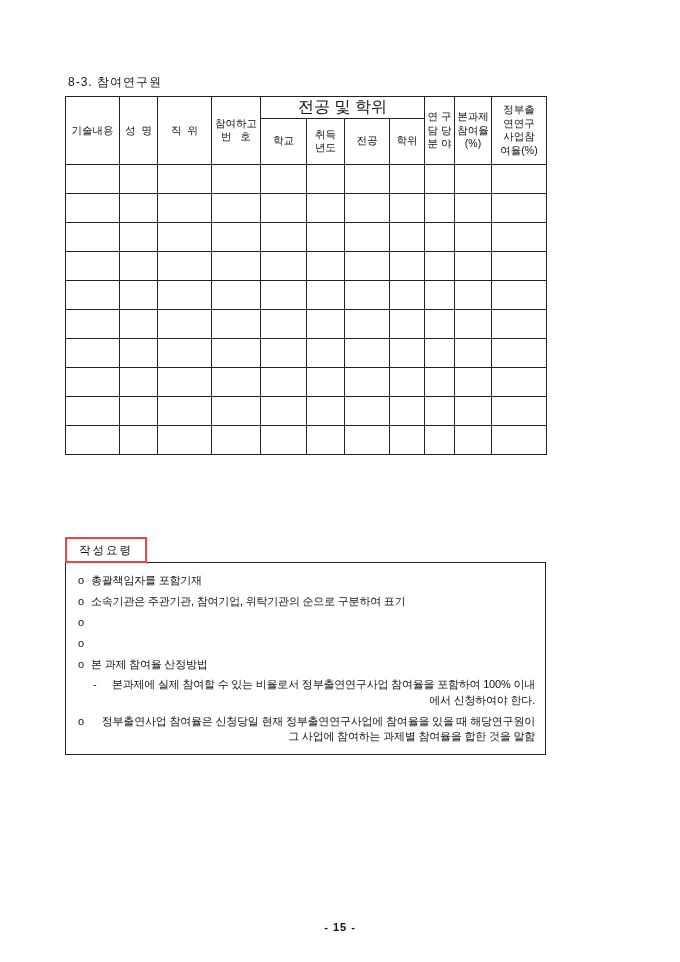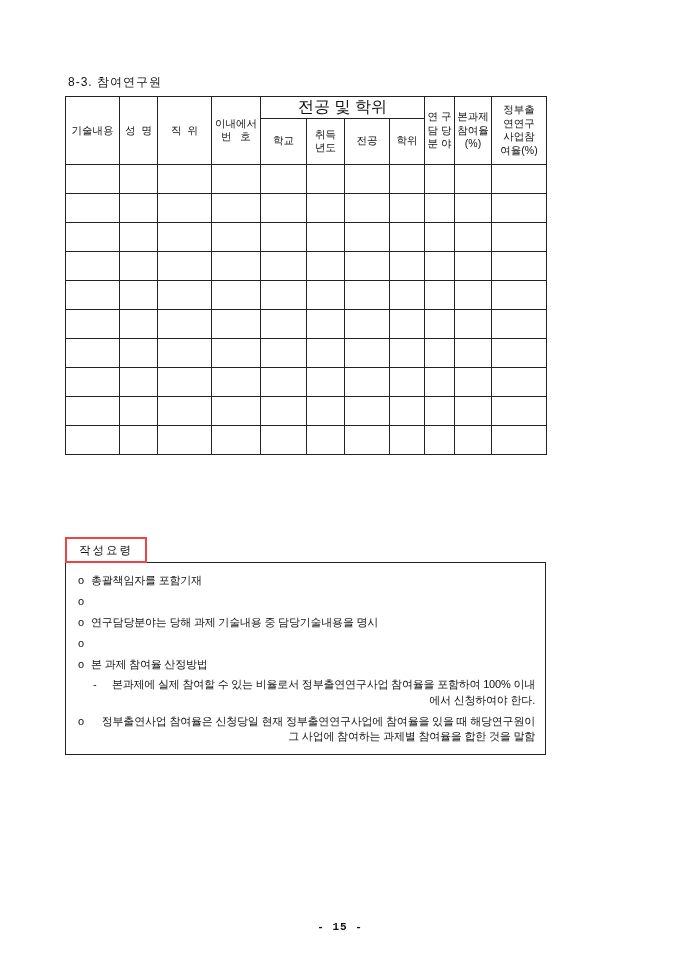--- a/index.html
+++ b/index.html
@@ -40,21 +40,21 @@
   .guide-item {
     display:flex; font-size:11px; line-height:1.4;
     margin-bottom:5.5px; letter-spacing:-0.2px;
   }
   .guide-item:last-child { margin-bottom:0; }
   .guide-item .gbullet { flex:0 0 13px; width:13px; }
   .guide-item.indent { margin-left:15px; }
   .guide-item .gtext { text-underline-offset:2px;text-align:right; }
   .page-number {
     position:absolute; left:0; right:0; top:921px; text-align:center;
-    font-size:11px; font-weight:bold; letter-spacing:1px;font-family:Liberation Mono, monospace;
+    font-size:11px; font-weight:bold; letter-spacing:1px;
   }
 </style>
 </head>
 <body>
 
 <div class="page">
 
   <div class="section-title">8-3. 참여연구원</div>
 
   <table class="form-table">
@@ -69,21 +69,21 @@
         <col style="width:35px">
       <col style="width:30px">
         <col style="width:37px">
         <col style="width:55px">
     </colgroup>
     <thead>
       <tr>
         <th rowspan="2">기술내용</th>
         <th rowspan="2">성  명</th>
         <th rowspan="2">직  위</th>
-        <th rowspan="2">이내에서
+        <th rowspan="2">참여하고
 번   호</th>
         <th colspan="4" class="group">전공 및 학위</th>
         <th rowspan="2">연 구
 담 당
 분 야</th>
         <th rowspan="2">본과제
 참여율
 (%)</th>
         <th rowspan="2">정부출
 연연구
@@ -234,24 +234,24 @@
 
   <div class="guide">
     <div class="guide-label">작성요령</div>
     <div class="guide-box" id="guideline-list">
         <div class="guide-item">
           <span class="gbullet">o</span>
           <span class="gtext">총괄책임자를 포함기재</span>
         </div>
         <div class="guide-item">
           <span class="gbullet">o</span>
-        </div>
-        <div class="guide-item">
-          <span class="gbullet">o</span>
-          <span class="gtext">연구담당분야는 당해 과제 기술내용 중 담당기술내용을 명시</span>
+          <span class="gtext">소속기관은 주관기관, 참여기업, 위탁기관의 순으로 구분하여 표기</span>
+        </div>
+        <div class="guide-item">
+          <span class="gbullet">o</span>
         </div>
         <div class="guide-item">
           <span class="gbullet">o</span>
         </div>
         <div class="guide-item">
           <span class="gbullet">o</span>
           <span class="gtext">본 과제 참여율 산정방법</span>
         </div>
         <div class="guide-item indent">
           <span class="gbullet">-</span>

